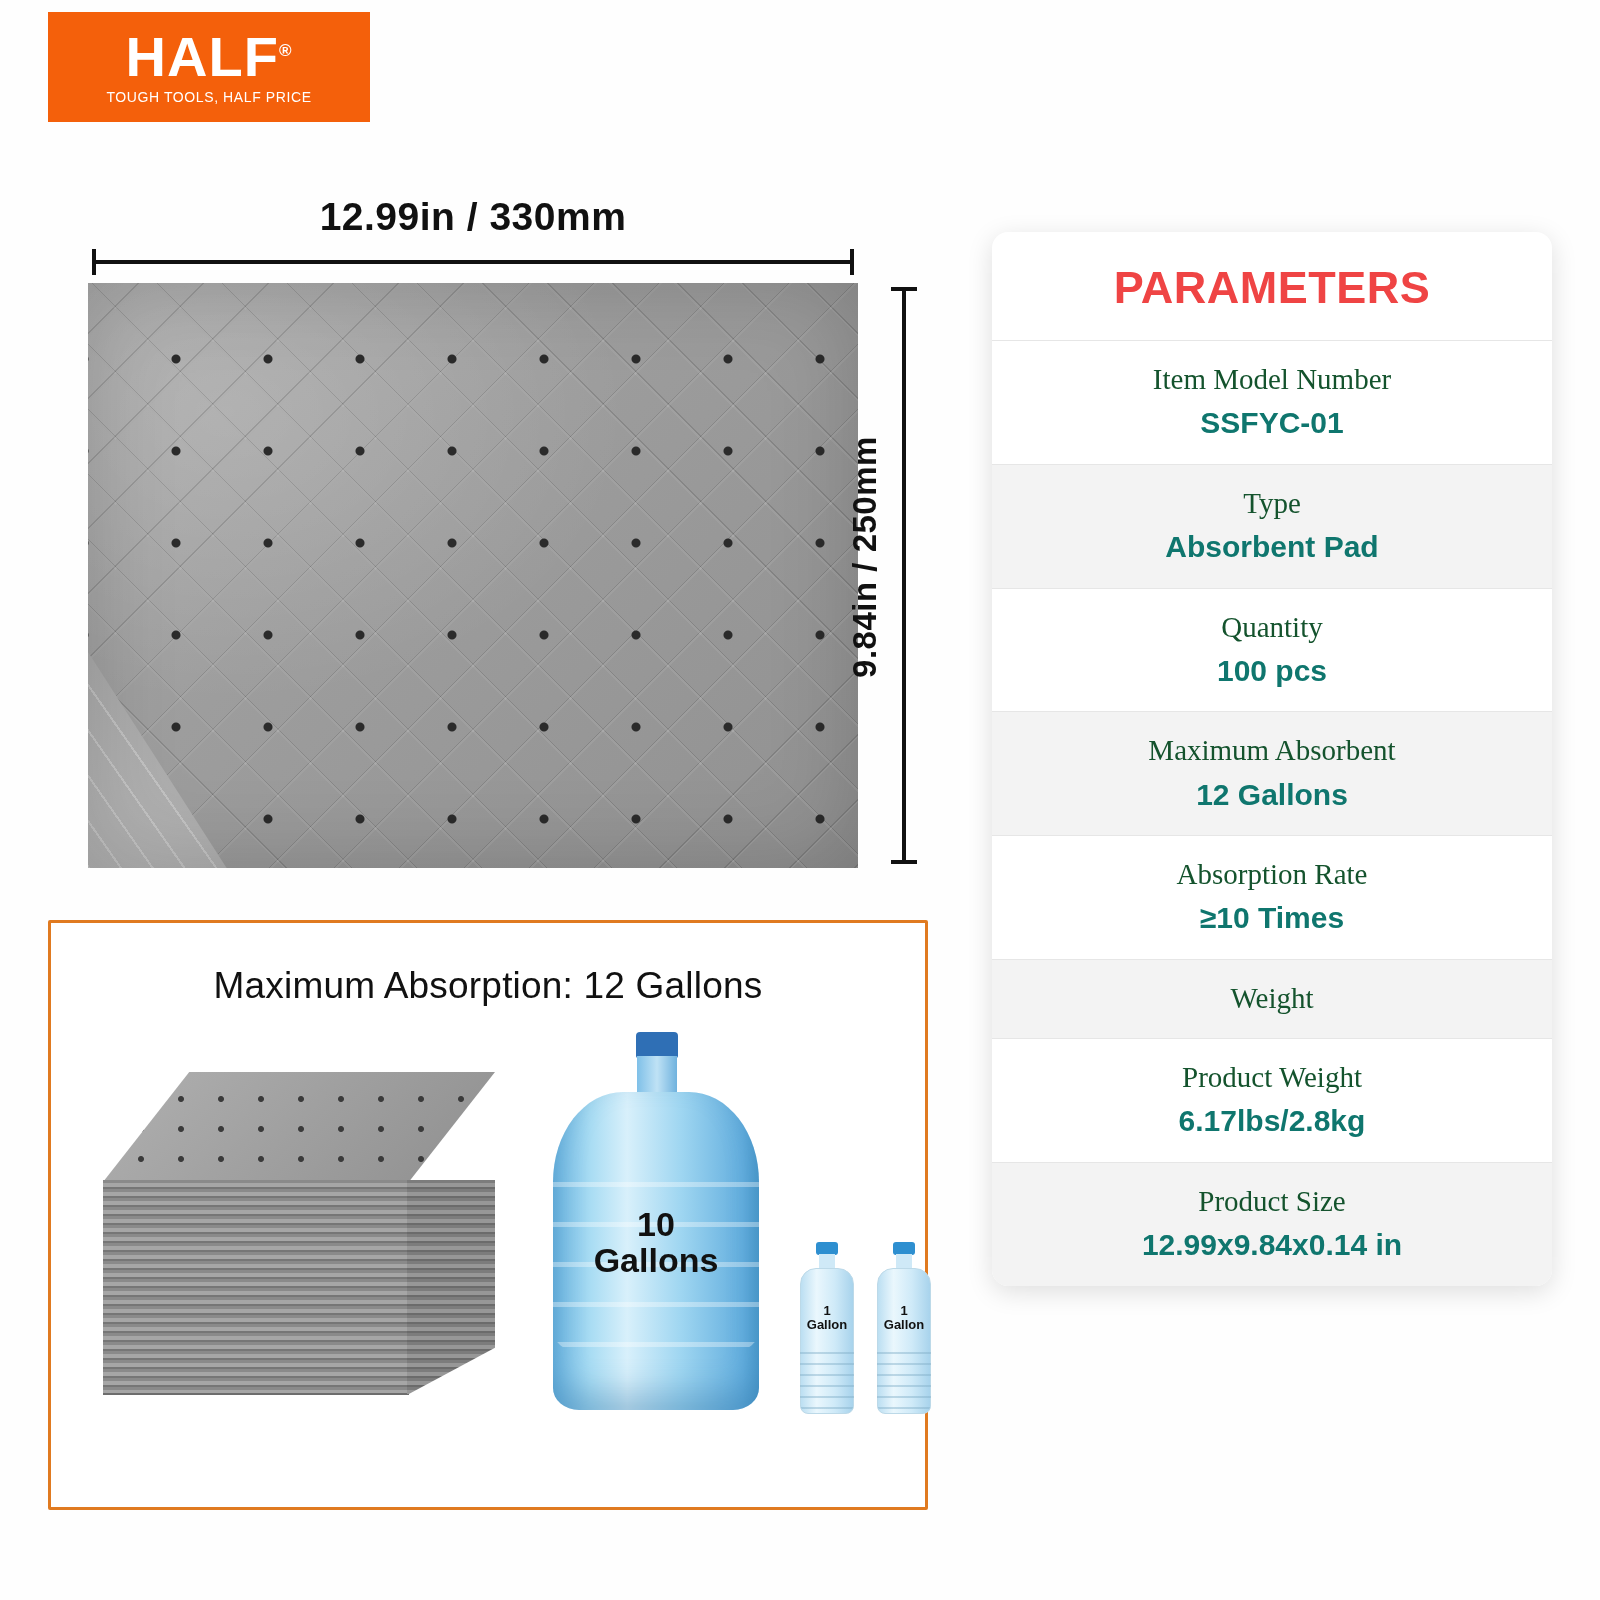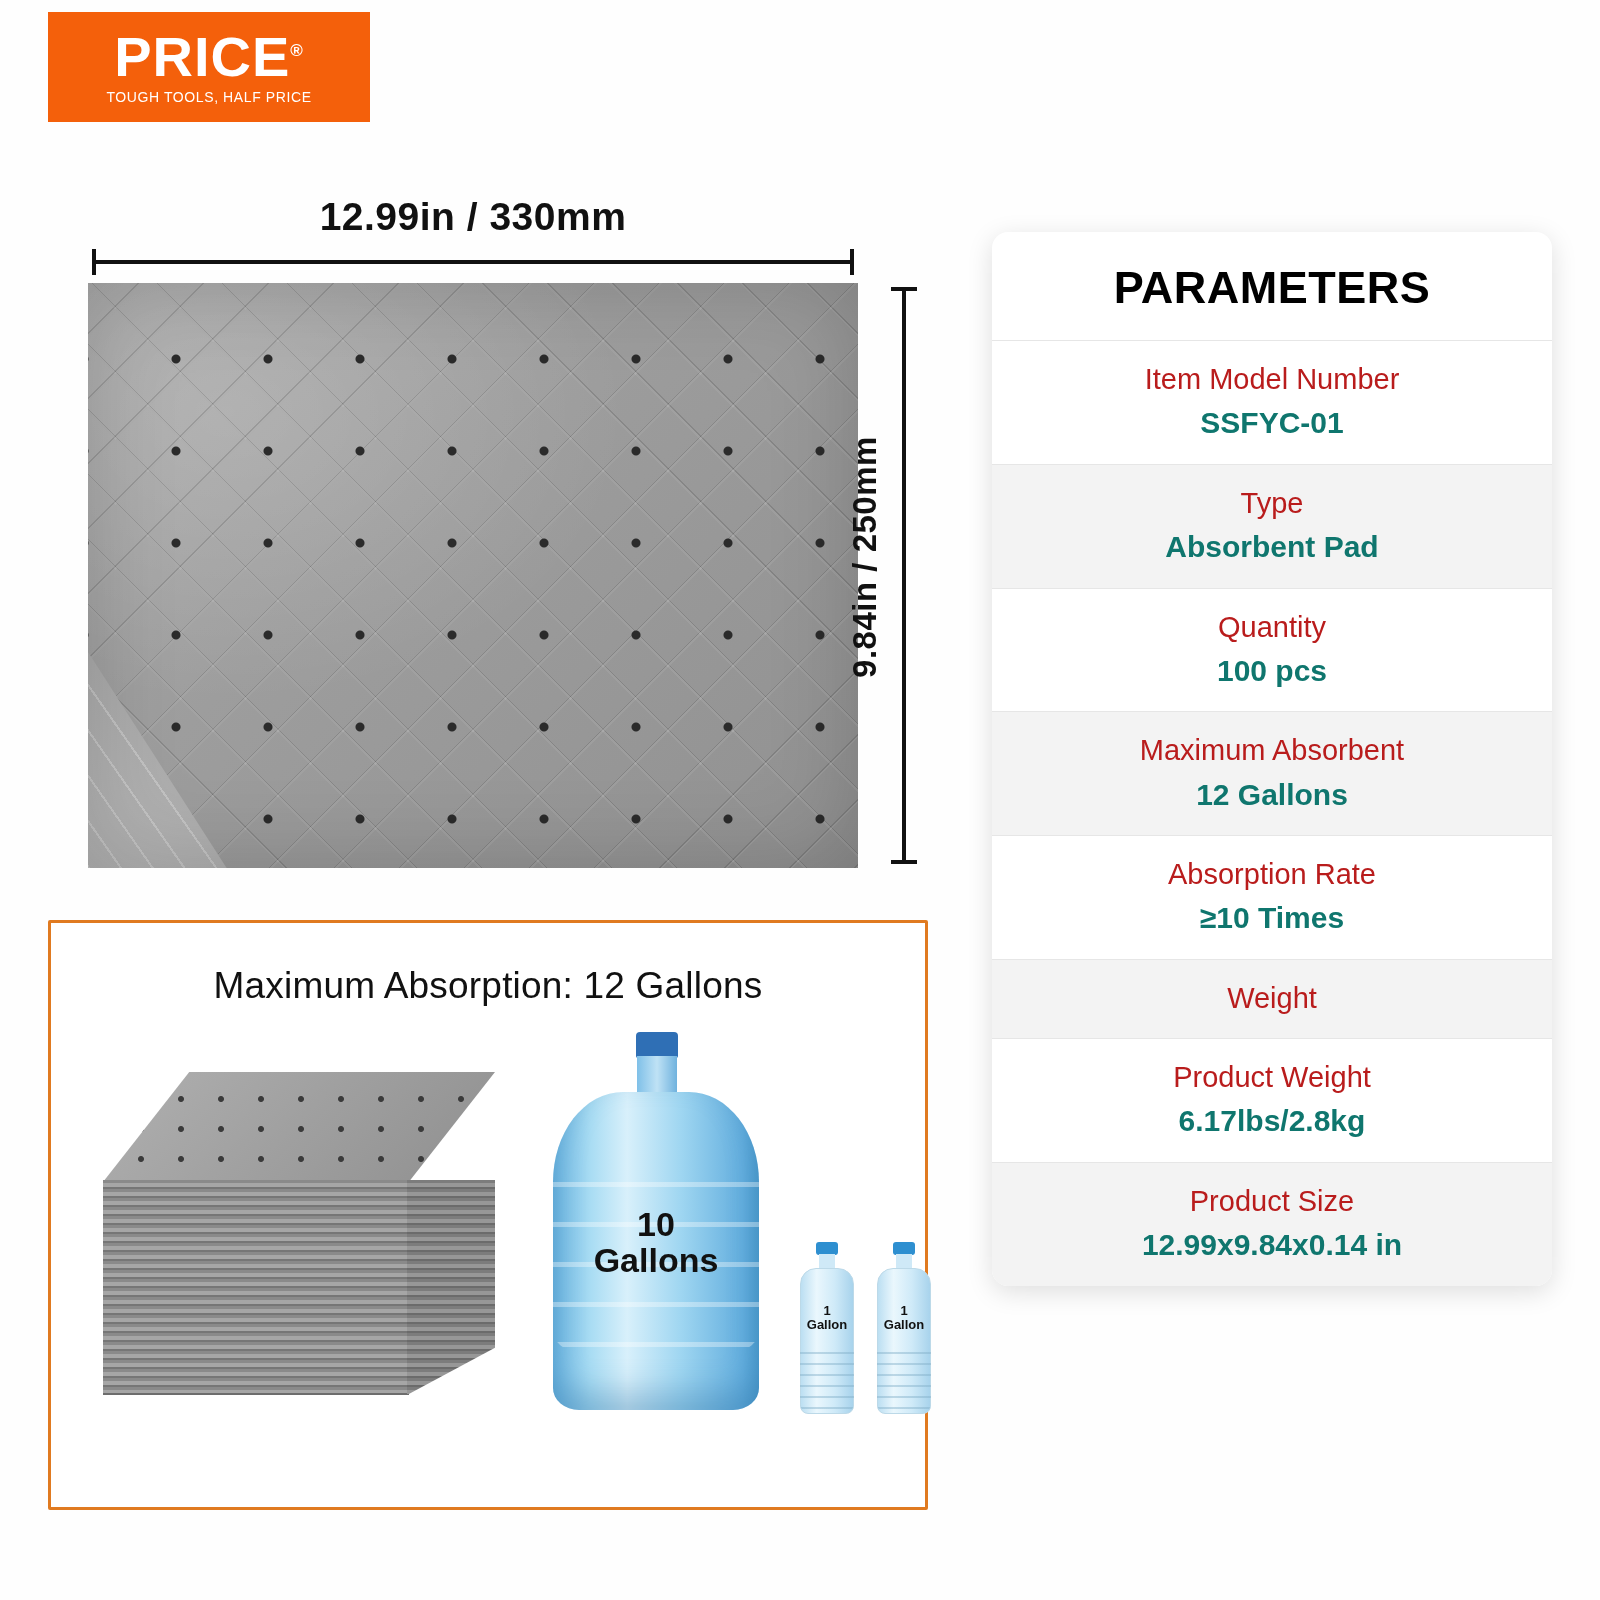--- a/index.html
+++ b/index.html
@@ -323,53 +323,54 @@
     position: absolute;
     right: 48px; top: 232px;
     width: 560px;
     background: #ffffff;
     border-radius: 16px;
     box-shadow: 0 6px 26px rgba(0,0,0,0.13);
     overflow: hidden;
   }
   .params-title {
     text-align: center;
-    color: #000000;
+    color: #ef4444;
     font-size: 45px;
     font-weight: bold;
     padding: 30px 0 26px;
     letter-spacing: 0.5px;
   }
   .param-row {
     padding: 20px 18px 22px;
     text-align: center;
     border-top: 1px solid #e6e6e6;
   }
   .param-row:nth-child(odd) { background: #ffffff; }
   .param-row:nth-child(even) { background: #f3f3f3; }
   .param-label {
     font-size: 29px;
-    color: #b91c1c;
+    color: #14532d;
     line-height: 1.25;
+    font-family: Liberation Serif, serif;
   }
   .param-value {
     font-size: 30px;
     font-weight: bold;
     color: #0f766e;
     margin-top: 7px;
     line-height: 1.25;
   }
 </style>
 </head>
 <body>
 
 <div class="page">
 
   <div class="logo-box">
-    <div class="logo-word"><span>PRICE</span><span class="logo-reg">®</span></div>
+    <div class="logo-word"><span>HALF</span><span class="logo-reg">®</span></div>
     <div class="logo-tag">TOUGH TOOLS, HALF PRICE</div>
   </div>
 
   <div class="left-col">
 
     <div class="dim-width-label">12.99in / 330mm</div>
     <div class="dim-width-bar">
       <div class="line"></div>
       <div class="cap l"></div>
       <div class="cap r"></div>

